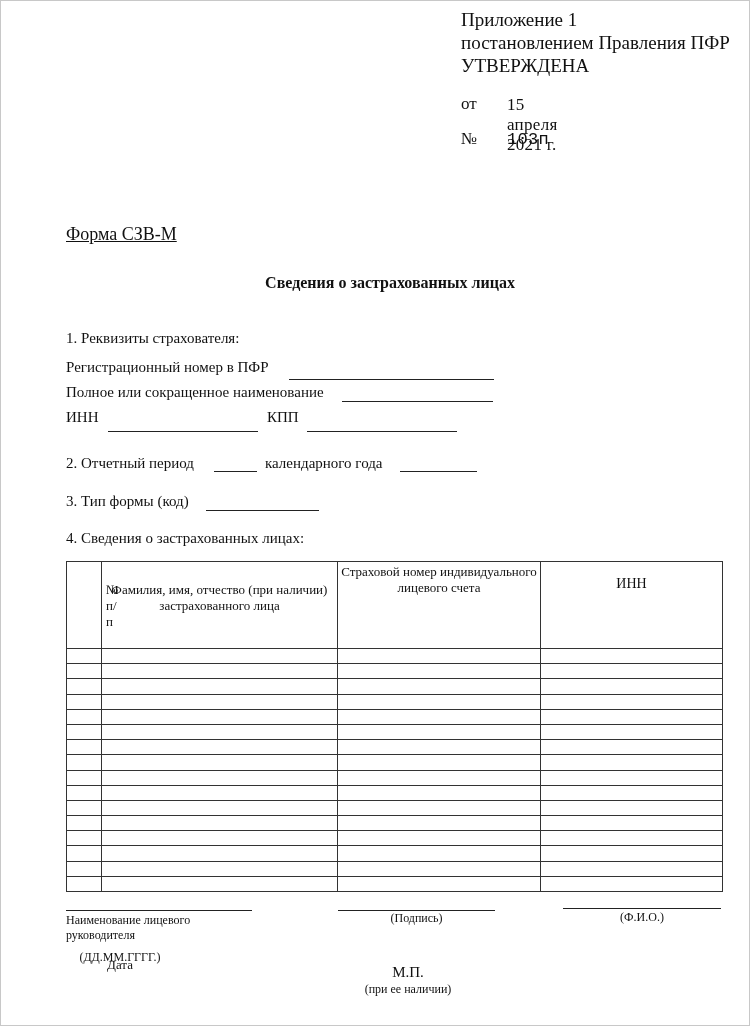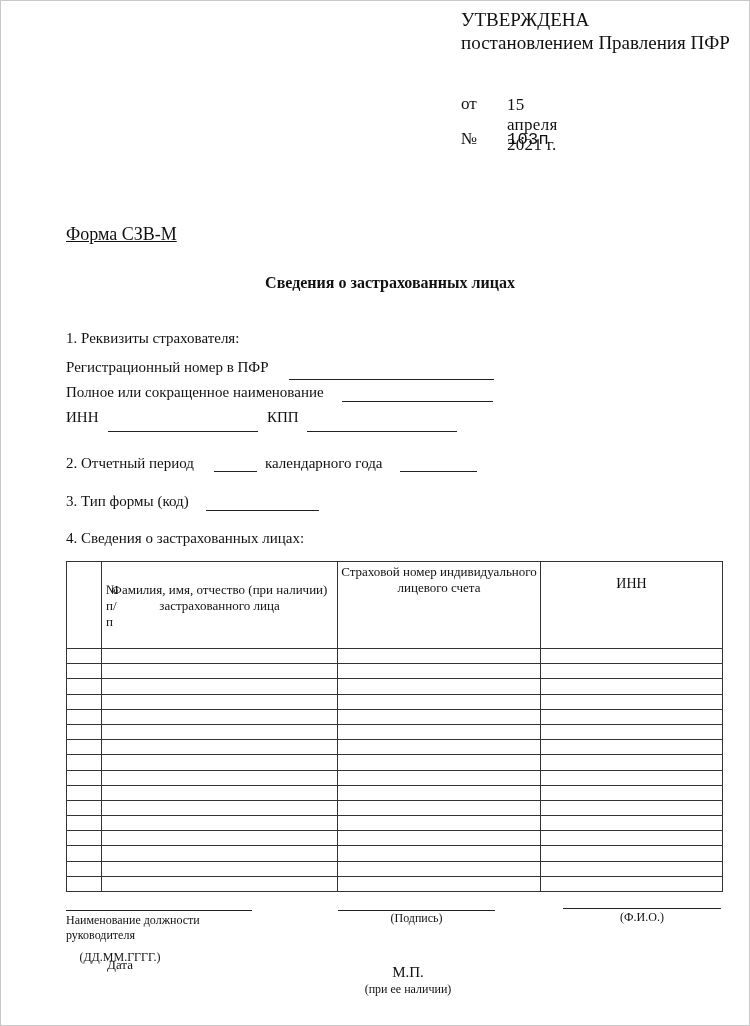--- a/index.html
+++ b/index.html
@@ -35,22 +35,23 @@
   .sig-line { position: absolute; border-top: 1px solid #222; height: 0; }
   .small { font-size: 12px; }
   .center { text-align: center; }
 </style>
 </head>
 <body>
 
 <div class="frame"></div>
 
 <div class="abs approval">
+  <div>Приложение 1</div>
+  <div>постановлением Правления ПФР</div>
   <div>УТВЕРЖДЕНА</div>
-  <div>постановлением Правления ПФР</div>
 </div>
 <div class="dateline" style="top:94px;">
   <span>от</span>
   <span class="mono" style="position:absolute; left:46px; top:1px;font-family:Liberation Serif, serif;">15 апреля 2021 г.</span>
 </div>
 <div class="dateline" style="top:129px;">
   <span>№</span>
   <span class="mono" style="position:absolute; left:46px; top:1px;">103п</span>
 </div>
 
@@ -204,21 +205,21 @@
         <td></td>
         <td></td>
         <td></td>
         <td></td>
       </tr>
     </tbody>
 </table>
 
 <div class="sig-line" style="left:66px; top:910px; width:186px;"></div>
 <div class="abs small" style="left:66px; top:913px; line-height:15px;">
-  <div>Наименование должности</div>
+  <div>Наименование лицевого</div>
   <div>руководителя</div>
 </div>
 
 <div class="sig-line" style="left:338px; top:910px; width:157px;"></div>
 <div class="abs small center" style="left:338px; width:157px; top:911px;">(Подпись)</div>
 
 <div class="sig-line" style="left:563px; top:908px; width:158px;"></div>
 <div class="abs small center" style="left:563px; width:158px; top:910px;">(Ф.И.О.)</div>
 
 <div class="abs center" style="left:60px; width:120px; top:934px; font-size:13px;margin-top:23px;">Дата</div>

